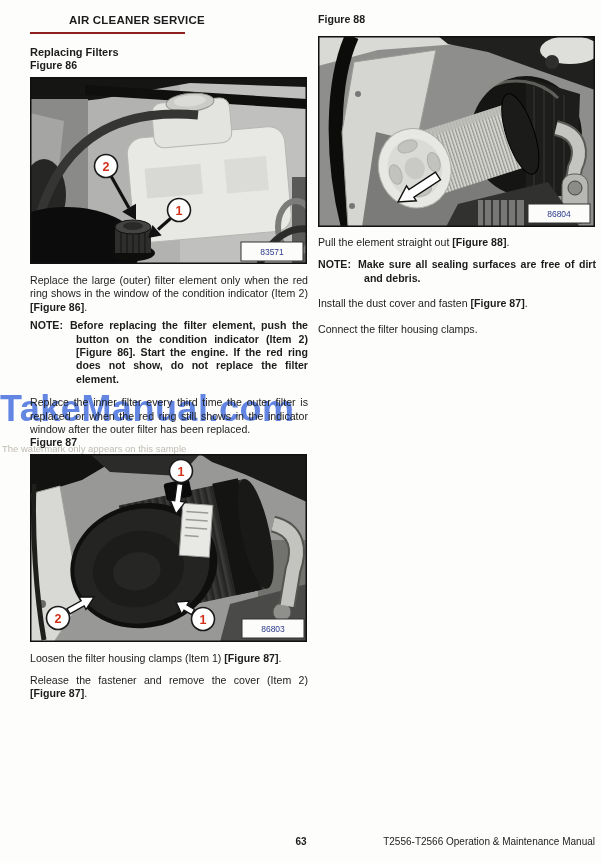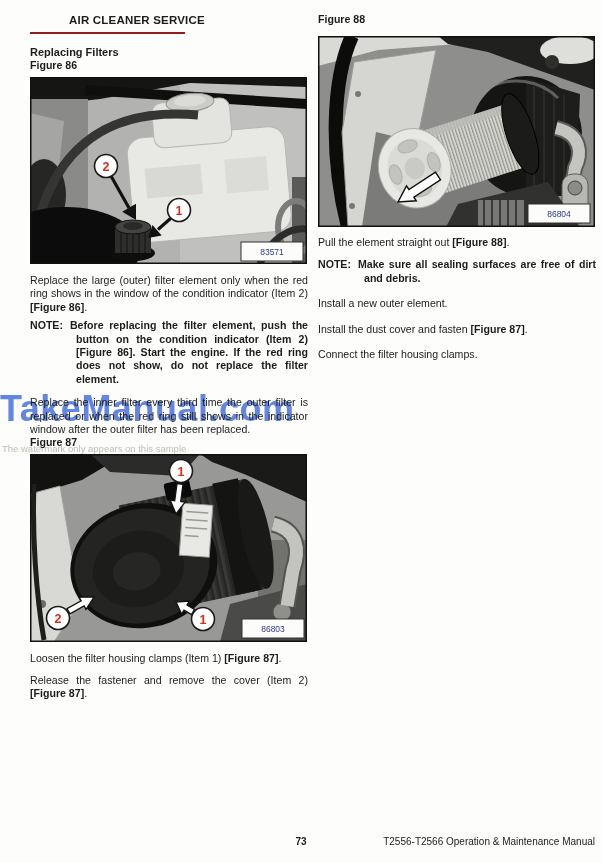--- a/index.html
+++ b/index.html
@@ -215,19 +215,18 @@
       <rect x="210" y="168" width="62" height="19" fill="#fcfcfa" stroke="#333"></rect>
       <text class="photo-id" x="241" y="181">86804</text>
     </g>
     <rect x="0.75" y="0.75" width="275.5" height="189.5" fill="none" stroke="#111" stroke-width="1.5"></rect>
   </svg>
 
   <p class="mt9"><span>Pull the element straight out </span><span style="font-weight: bold;">[Figure 88]</span><span>.</span></p>
 
   <p class="note mt9"><span class="note-label">NOTE:</span><span>Make sure all sealing surfaces are free of dirt and debris.</span></p>
 
-  <p class="mt12">Install a new outer element.</p>
   <p class="mt12"><span>Install the dust cover and fasten </span><span style="font-weight: bold;">[Figure 87]</span><span>.</span></p>
   <p class="mt12">Connect the filter housing clamps.</p>
 </div>
 
-<div class="footer-page">73</div>
+<div class="footer-page">63</div>
 <div class="footer-title">T2556-T2566 Operation &amp; Maintenance Manual</div>
 
 </body></html>

